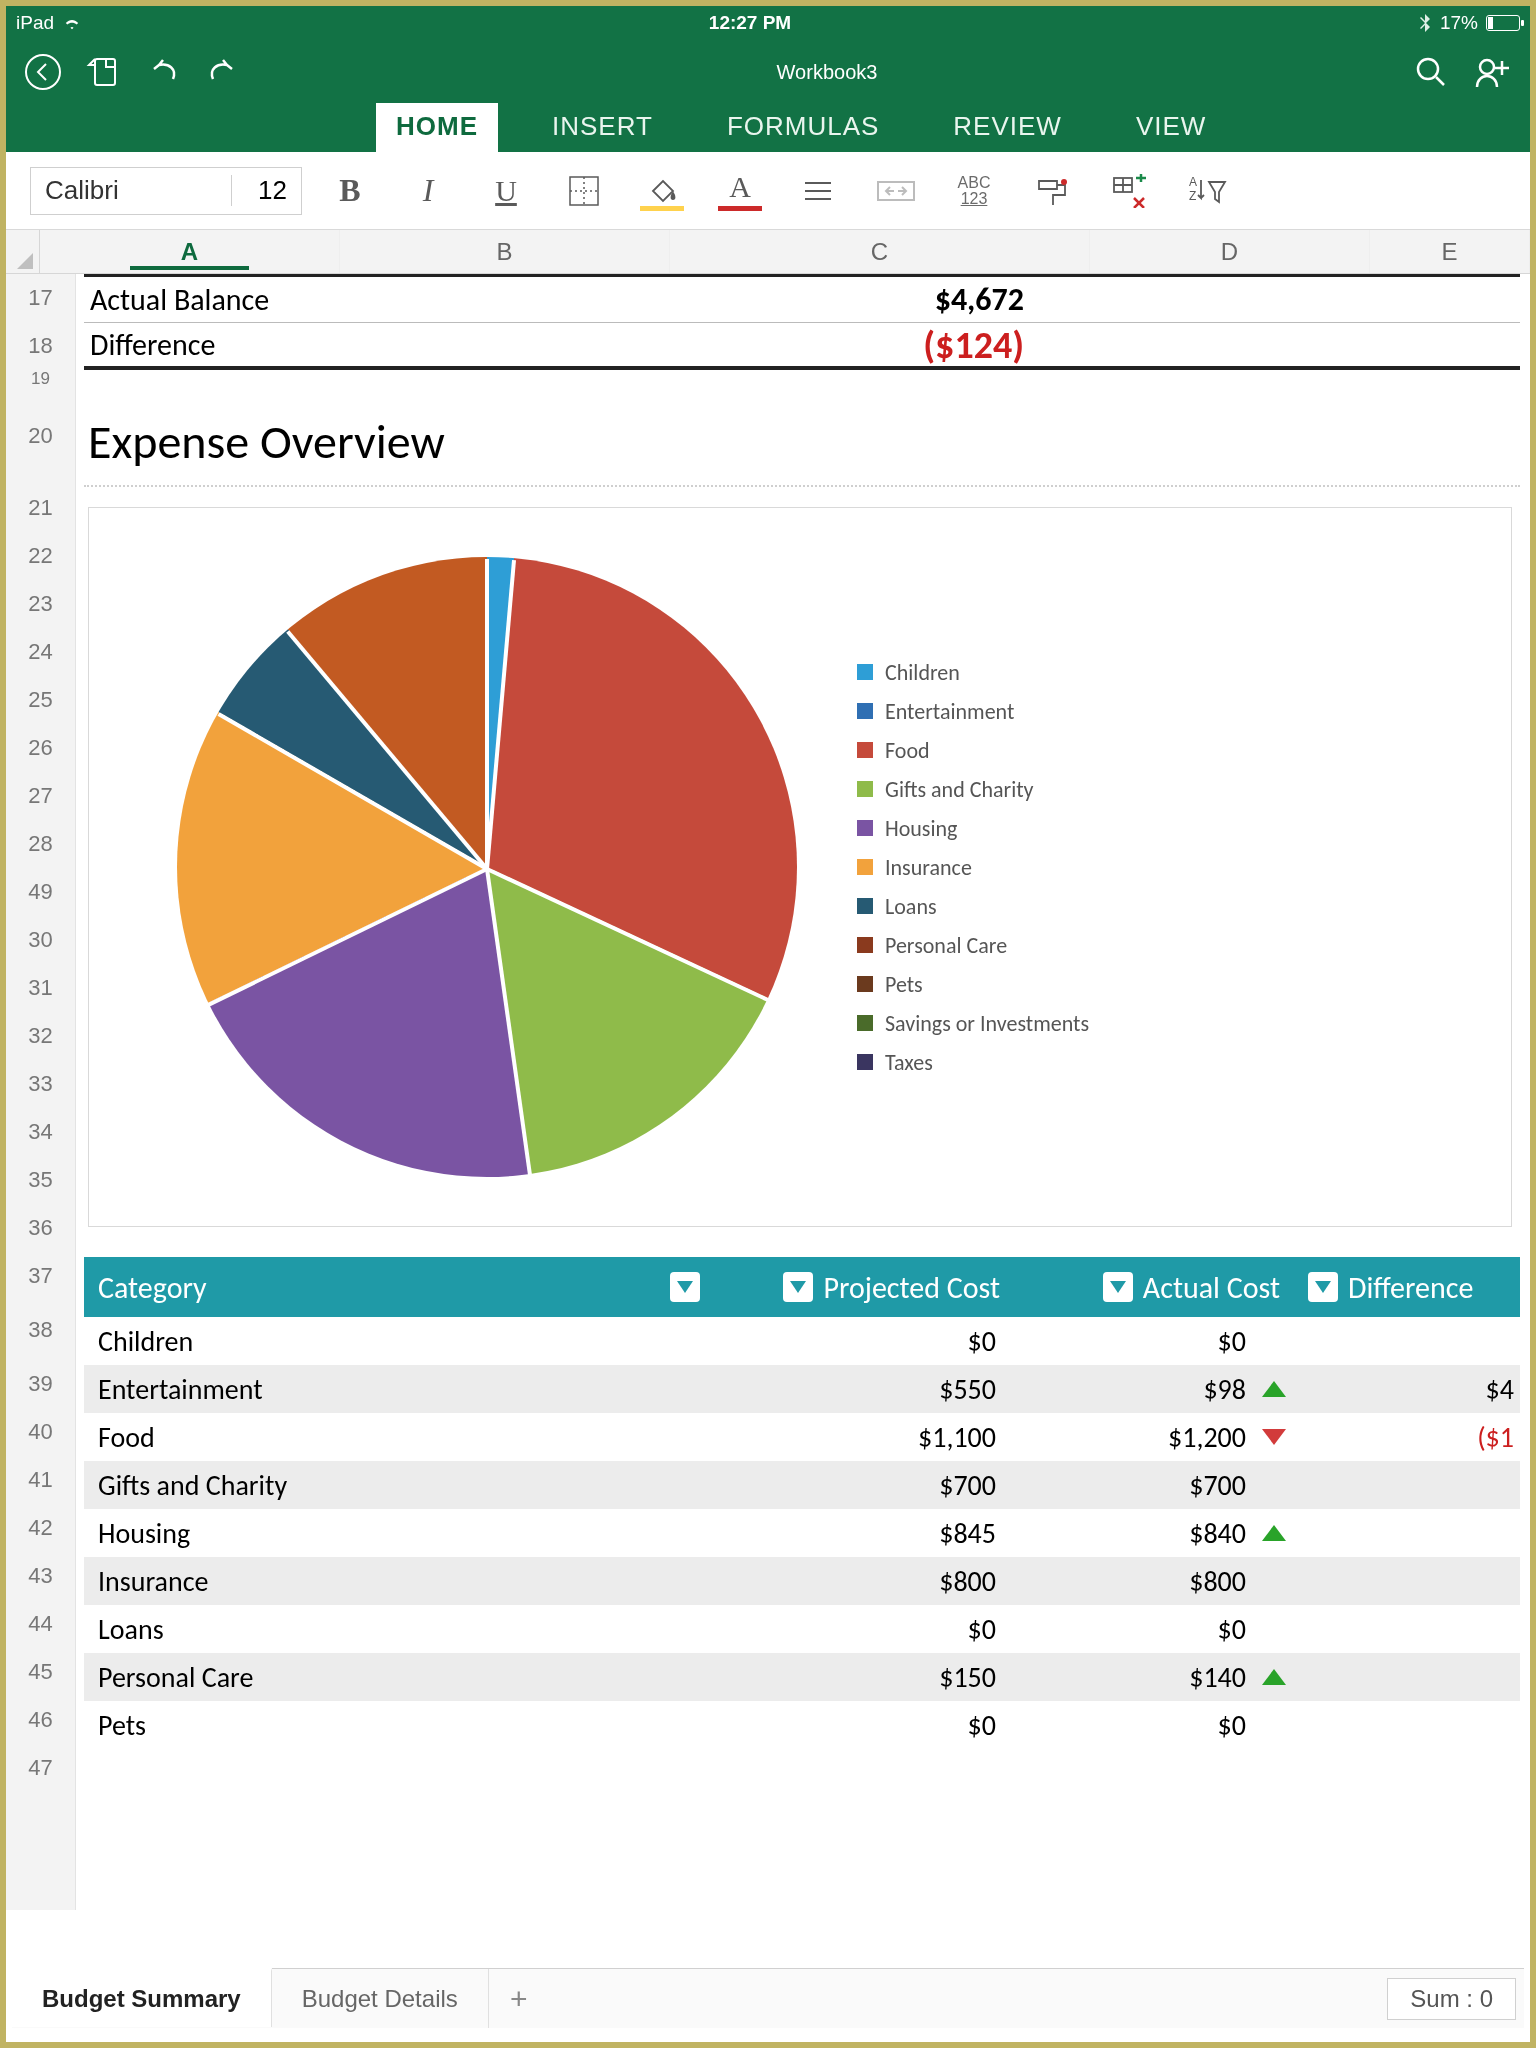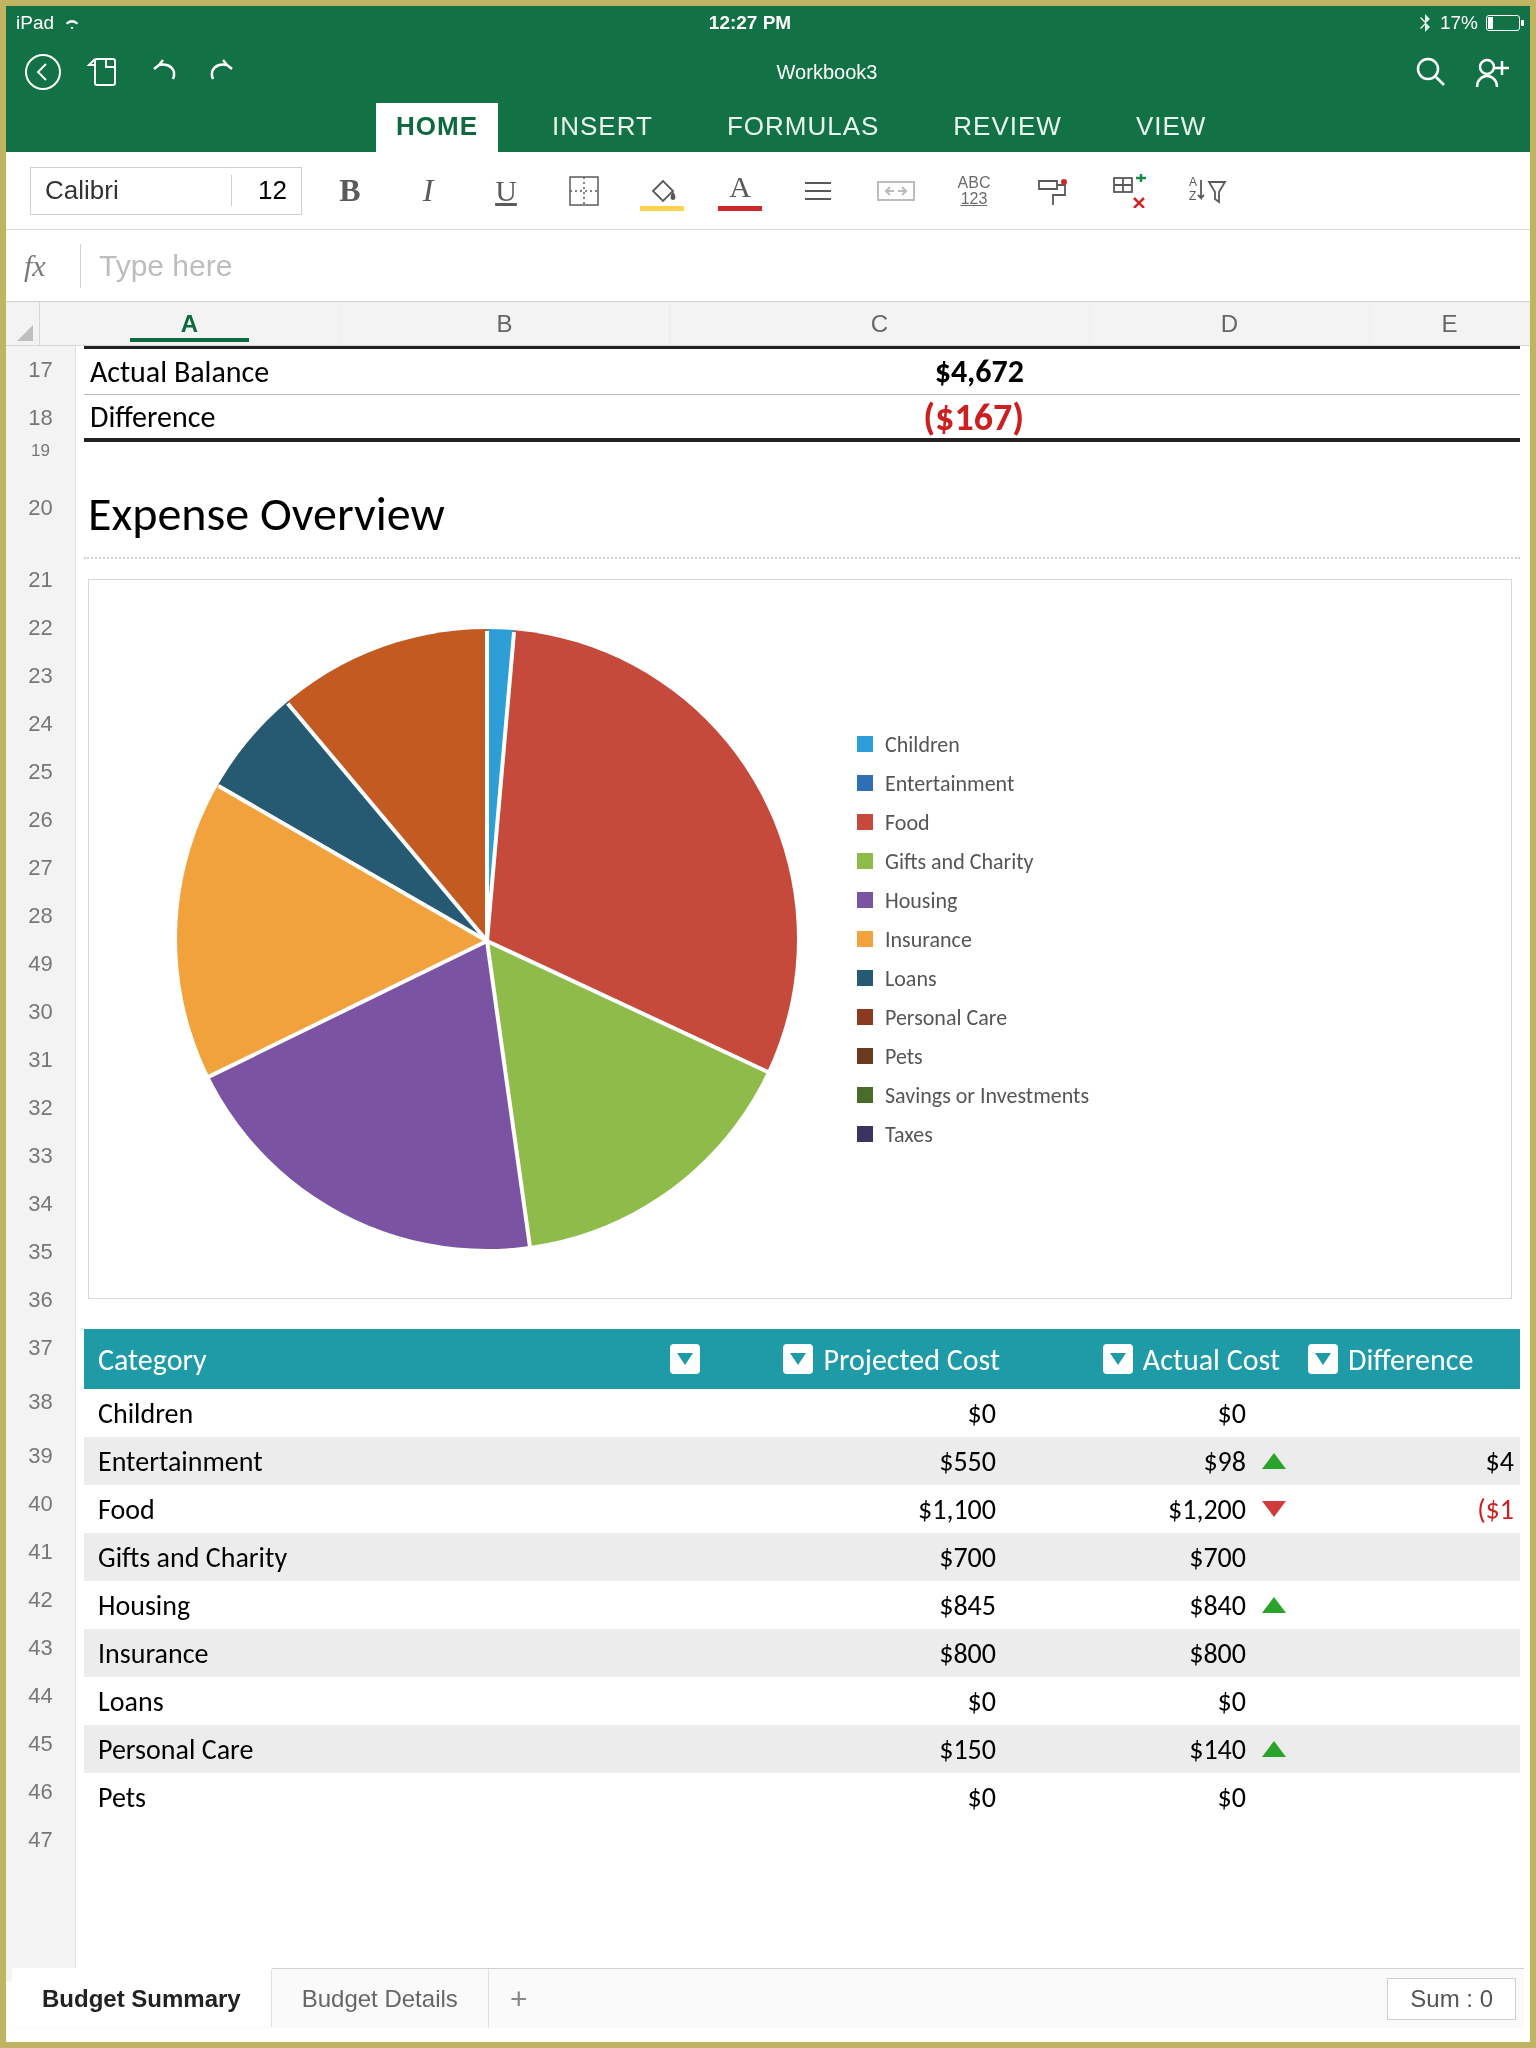--- a/index.html
+++ b/index.html
@@ -258,25 +258,20 @@
     <div class="tbtn">
       <svg width="38" height="34" viewBox="0 0 38 34" fill="none" stroke="#5a5a5a" stroke-width="1.8">
           <text x="0" y="12" font-size="12" fill="#5a5a5a" stroke="none">A</text>
           <text x="0" y="26" font-size="12" fill="#5a5a5a" stroke="none">Z</text>
           <path d="M12 6v18l-3-3m3 3l3-3"></path>
           <path d="M20 8h16l-6 10v10l-4-3v-7z"></path>
         </svg>
     </div>
   </div>
 
-  <div class="formulabar">
-    <div class="fx">fx</div>
-    <div class="fx-sep"></div>
-    <div class="formula-input">Type here</div>
-  </div>
 
   <div class="colhdr">
     <div class="rowhdr-corner">
       <svg width="16" height="16" viewBox="0 0 16 16">
           <path d="M16 16H0L16 0z"></path>
         </svg>
     </div>
     <div class="colcell sel" style="flex-basis:300px">A</div>
     <div class="colcell">B</div>
     <div class="colcell" style="flex-basis:420px">C</div>
@@ -320,21 +315,21 @@
     </div>
 
     <div class="cells">
       <div class="content">
         <div class="ab-row r17">
           <div class="ab-label">Actual Balance</div>
           <div class="ab-val">$4,672</div>
         </div>
         <div class="ab-row r18">
           <div class="ab-label">Difference</div>
-          <div class="ab-val" style="font-size:38px">($167)</div>
+          <div class="ab-val" style="font-size:38px">($124)</div>
         </div>
         <div style="height:18px"></div>
         <div class="title-exp">Expense Overview</div>
         <div class="dotline"></div>
 
         <div class="chartcard">
           <div class="pie">
             <div class="disc"></div>
             <div class="gap" style="transform:rotate(-90deg)"></div>
             <div class="gap" style="transform:rotate(-85deg)"></div>

